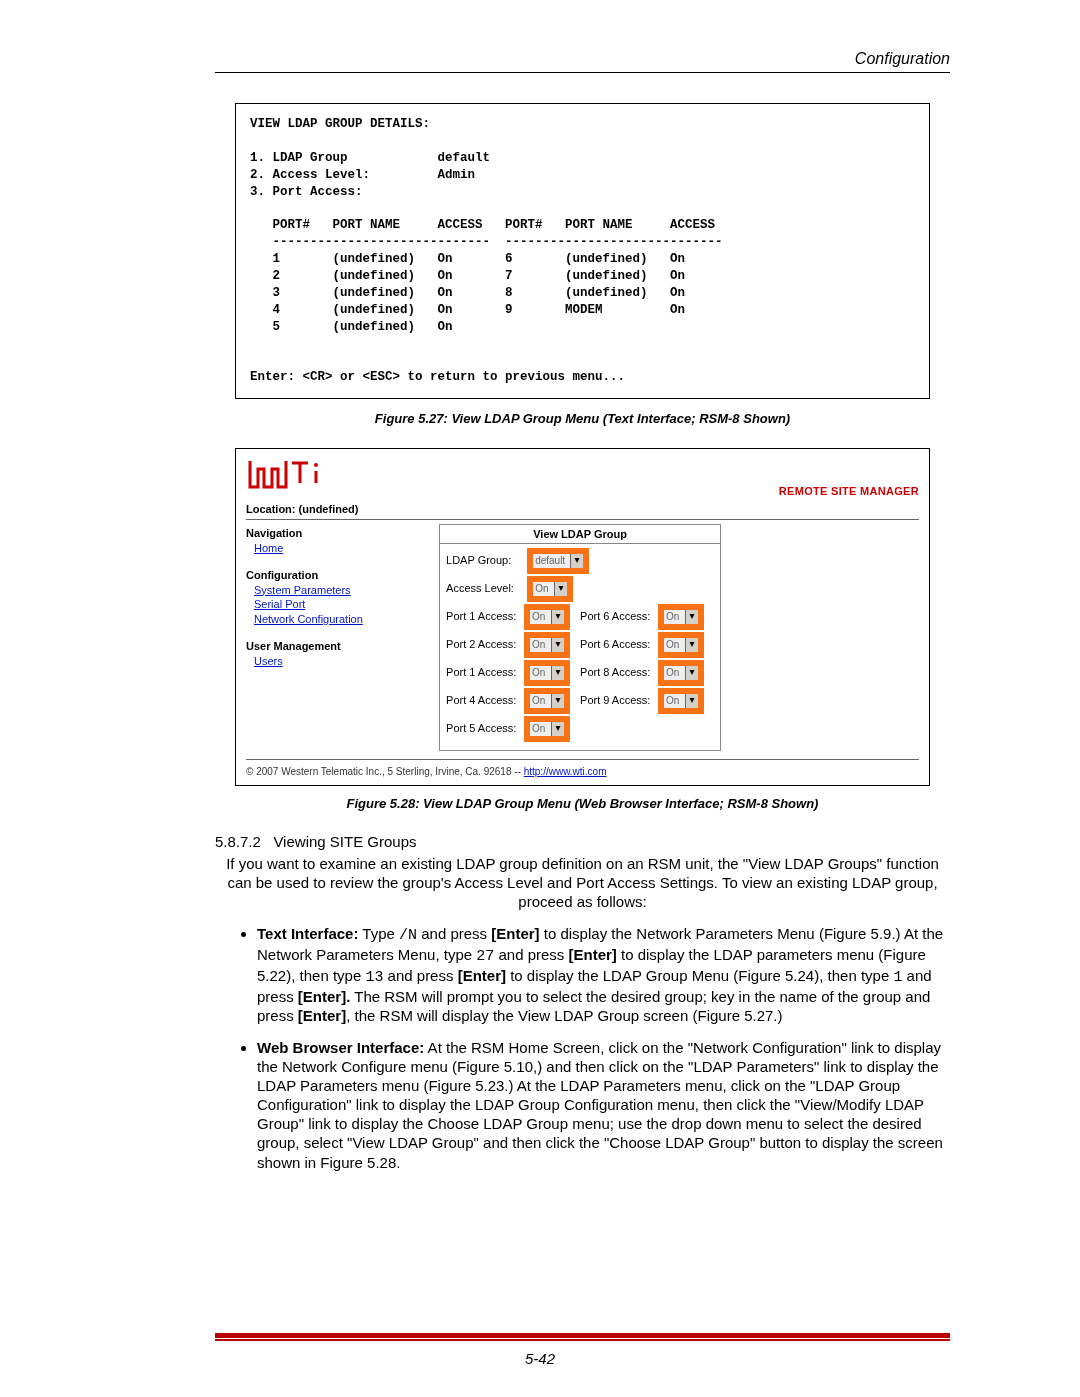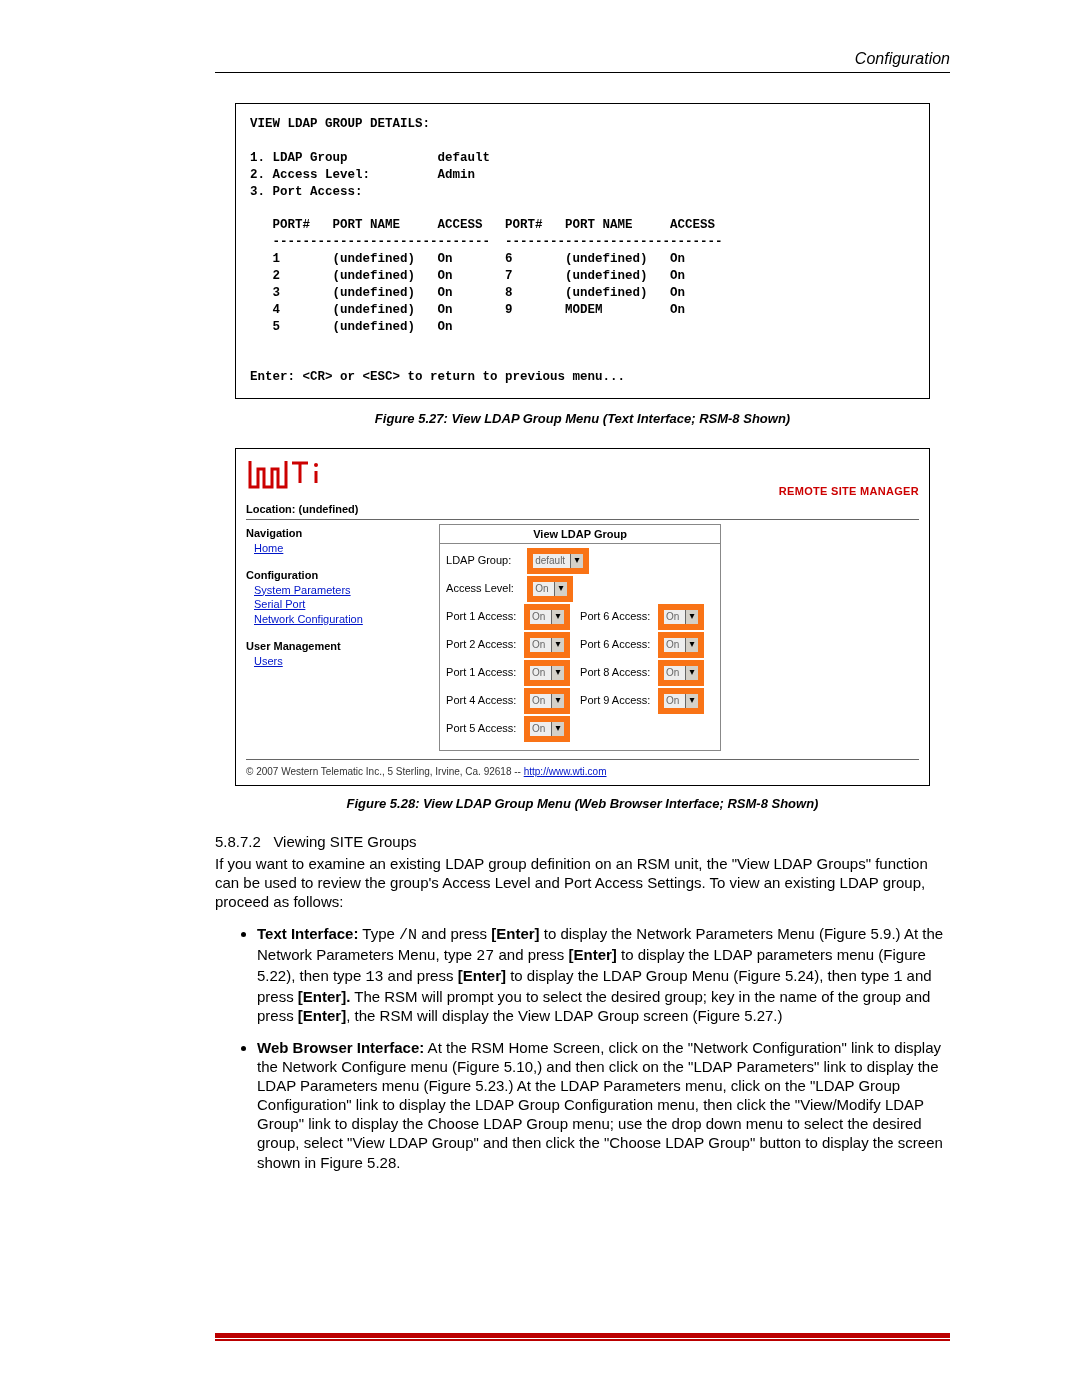--- a/index.html
+++ b/index.html
@@ -152,20 +152,21 @@
   h3.sect {
     font-size: 15px;
     font-weight: normal;
     font-family: Verdana, Arial, sans-serif;
     margin: 14px 0 4px 0;
   }
   p.body {
     font-size: 15px;
     line-height: 1.28;
     margin: 0 0 12px 0;
+    text-align: center;
   }
   ul.body {
     font-size: 15px;
     line-height: 1.28;
     padding-left: 42px;
     margin: 0 0 14px 0;
   }
   ul.body li {
     margin-bottom: 12px;
     padding-right: 4px;
@@ -293,13 +294,14 @@
   <p class="body">If you want to examine an existing LDAP group definition on an RSM unit, the "View LDAP Groups" function can be used to review the group's Access Level and Port Access Settings.  To view an existing LDAP group, proceed as follows:</p>
   <ul class="body">
     <li id="li-ti"><b>Text Interface:</b>  Type <span class="mono">/N</span> and press <b>[Enter]</b> to display the Network Parameters Menu (Figure 5.9.)  At the Network Parameters Menu, type <span class="mono">27</span> and press <b>[Enter]</b> to display the LDAP parameters menu (Figure 5.22), then type <span class="mono">13</span> and press <b>[Enter]</b> to display the LDAP Group Menu (Figure 5.24), then type <span class="mono">1</span> and press <b>[Enter].</b>  The RSM will prompt you to select the desired group; key in the name of the group and press <b>[Enter]</b>, the RSM will display the View LDAP Group screen (Figure 5.27.)</li>
     <li id="li-wb"><b>Web Browser Interface:</b>  At the RSM Home Screen, click on the "Network Configuration" link to display the Network Configure menu (Figure 5.10,) and then click on the "LDAP Parameters" link to display the LDAP Parameters menu (Figure 5.23.)  At the LDAP Parameters menu, click on the "LDAP Group Configuration" link to display the LDAP Group Configuration menu, then click the "View/Modify LDAP Group" link to display the Choose LDAP Group menu; use the drop down menu to select the desired group, select "View LDAP Group" and then click the "Choose LDAP Group" button to display the screen shown in Figure 5.28.</li>
   </ul>
 
   <div class="foot-rules">
     <hr class="thick">
       <hr class="thin">
   </div>
+  <div class="page-num">5-42</div>
 </div>
 
 </body></html>

